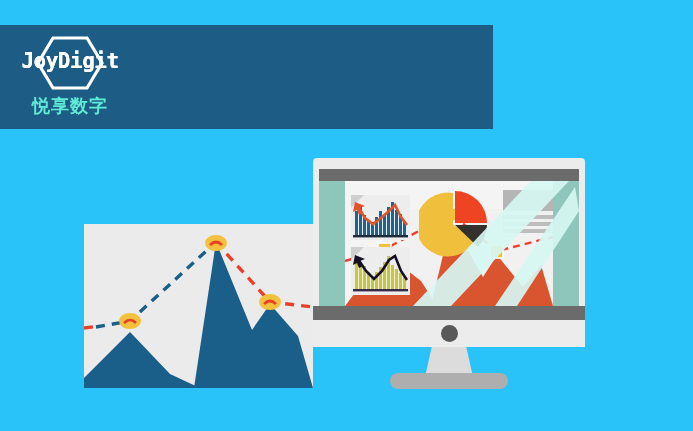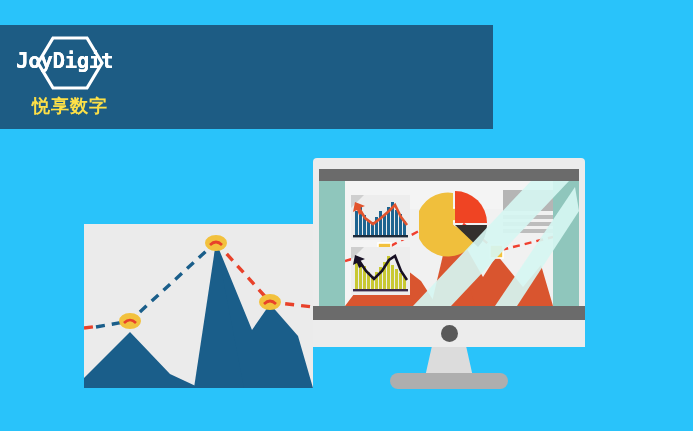--- a/index.html
+++ b/index.html
@@ -18,27 +18,27 @@
     background:#1d5c84;
     display:flex;align-items:center;
   }
   #logo-block{
     position:absolute;left:14px;top:8px;width:112px;height:88px;
     display:flex;flex-direction:column;align-items:center;justify-content:center;
   }
   #logo-hex-wrap{position:relative;width:108px;height:54px;}
   #logo-hex{position:absolute;left:20px;top:0;width:68px;height:54px;}
   #logo-word{
-    position:absolute;left:0;top:13px;width:108px;text-align:left;
+    position:absolute;left:0;top:13px;width:108px;text-align:center;
     color:#ffffff;font-size:21px;font-weight:bold;letter-spacing:-0.5px;
     font-family:"DejaVu Sans Mono","Liberation Mono",monospace;
     text-shadow:0 0 0 #fff;
   }
   #logo-sub{
-    margin-top:4px;color:#fde047;font-size:18px;font-weight:bold;letter-spacing:1px;
+    margin-top:4px;color:#5eead4;font-size:18px;font-weight:bold;letter-spacing:1px;
     font-family:Liberation Serif, serif;
   }
   #banner-title{
     position:absolute;left:134px;top:50%;transform:translateY(-50%);
     color:#ffffff;font-size:54px;font-weight:bold;letter-spacing:2px;
     font-family:"DejaVu Sans","Liberation Sans",sans-serif;
     white-space:nowrap;
   }
 
   

